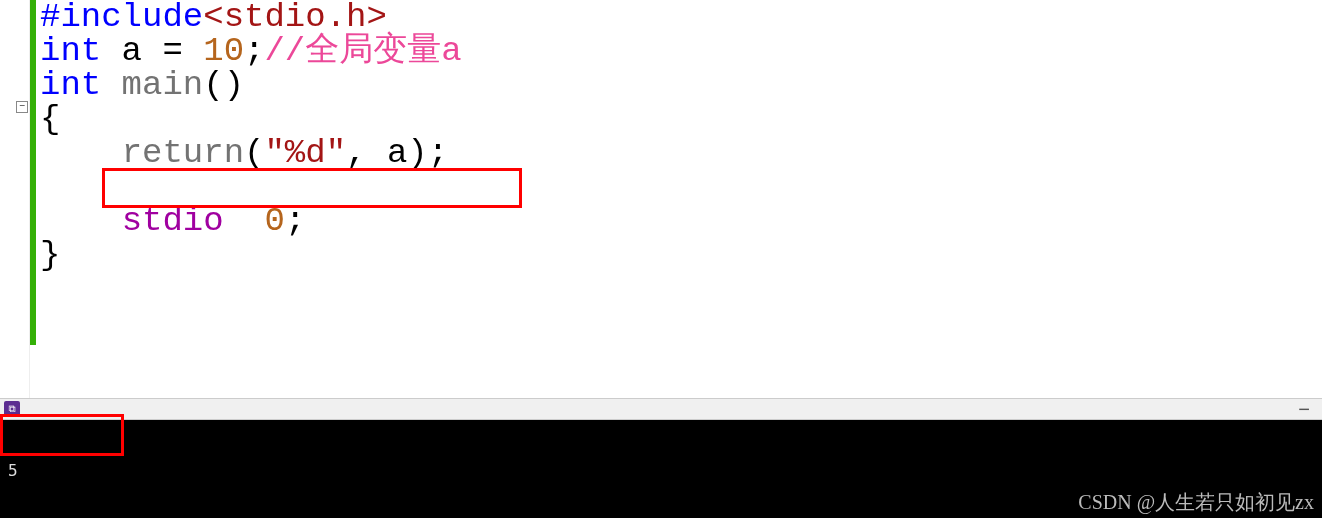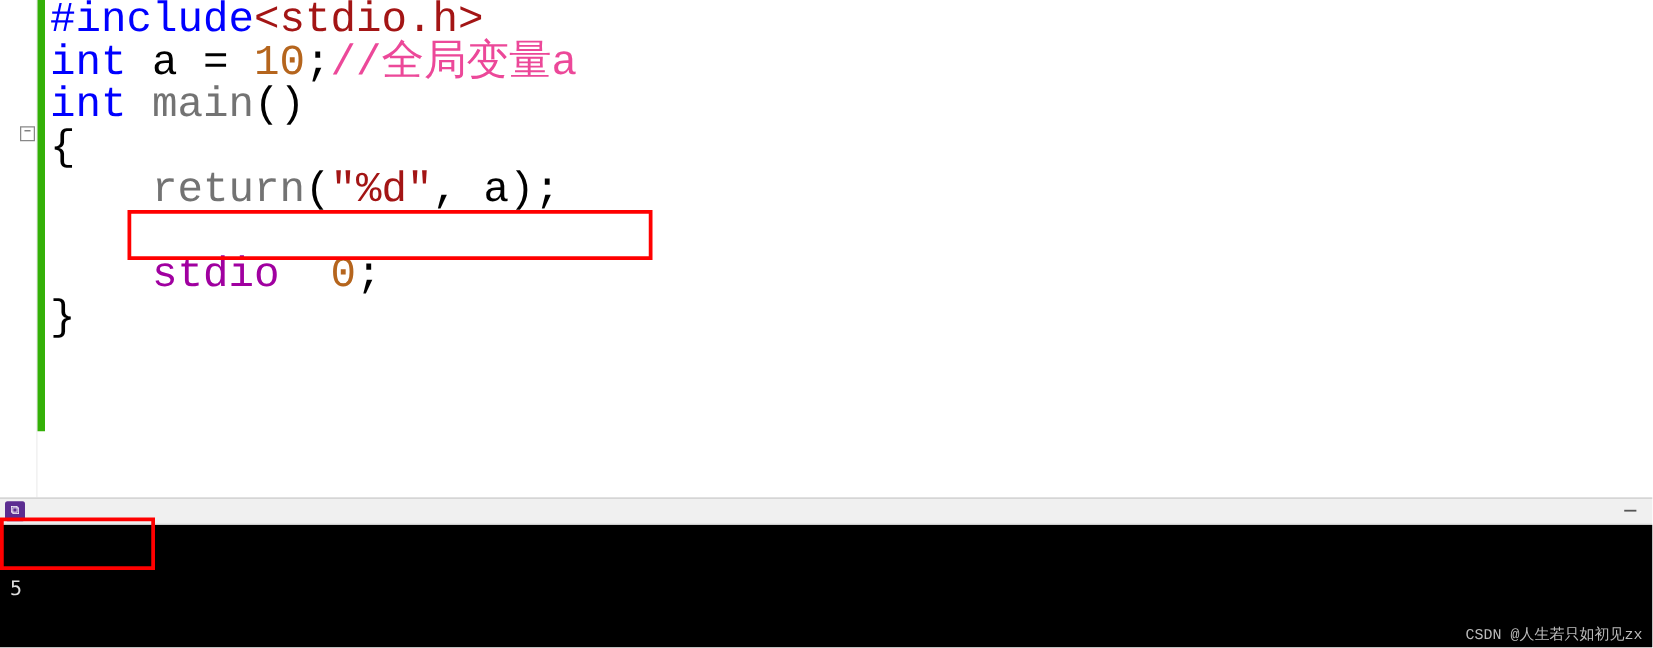--- a/index.html
+++ b/index.html
@@ -26,21 +26,21 @@
   .hl-code       { left:102px; top:168px; width:420px; height:40px; }
   .hl-console    { left:0;  top:414px; width:124px; height:42px; }
 
   
   .console       { position:absolute; left:0; top:398px; right:0; bottom:0; }
   .console-title { height:22px; background:#f0f0f0; border-top:1px solid #ccc; border-bottom:1px solid #ccc; display:flex; align-items:center; font-family:"Microsoft YaHei","Segoe UI",sans-serif; font-size:14px; color:#333; padding-left:4px; }
   .vs-icon       { width:16px; height:16px; background:#5c2d91; color:#fff; font-size:10px; line-height:16px; text-align:center; margin-right:6px; border-radius:2px; }
   .console-min   { margin-left:auto; margin-right:12px; color:#555; font-size:20px; line-height:14px; }
   .console-body  { background:#000; color:#ddd; height:98px; padding:2px 8px; font-size:16px; font-family:"SimSun","NSimSun",Consolas,monospace; white-space:pre; position:relative; }
   .console-line  { line-height:22px; }
-  .watermark     { position:absolute; right:8px; bottom:2px; color:#bbb; font-family:Liberation Mono, monospace; font-size:12px; }
+  .watermark     { position:absolute; right:8px; bottom:2px; color:#bbb; font-family:Liberation Serif, serif; font-size:20px; }
 </style>
 </head>
 <body>
 
 <div class="editor">
   <div class="gutter">
     <div class="fold-box">−</div>
   </div>
   <div class="change-bar"></div>
 

